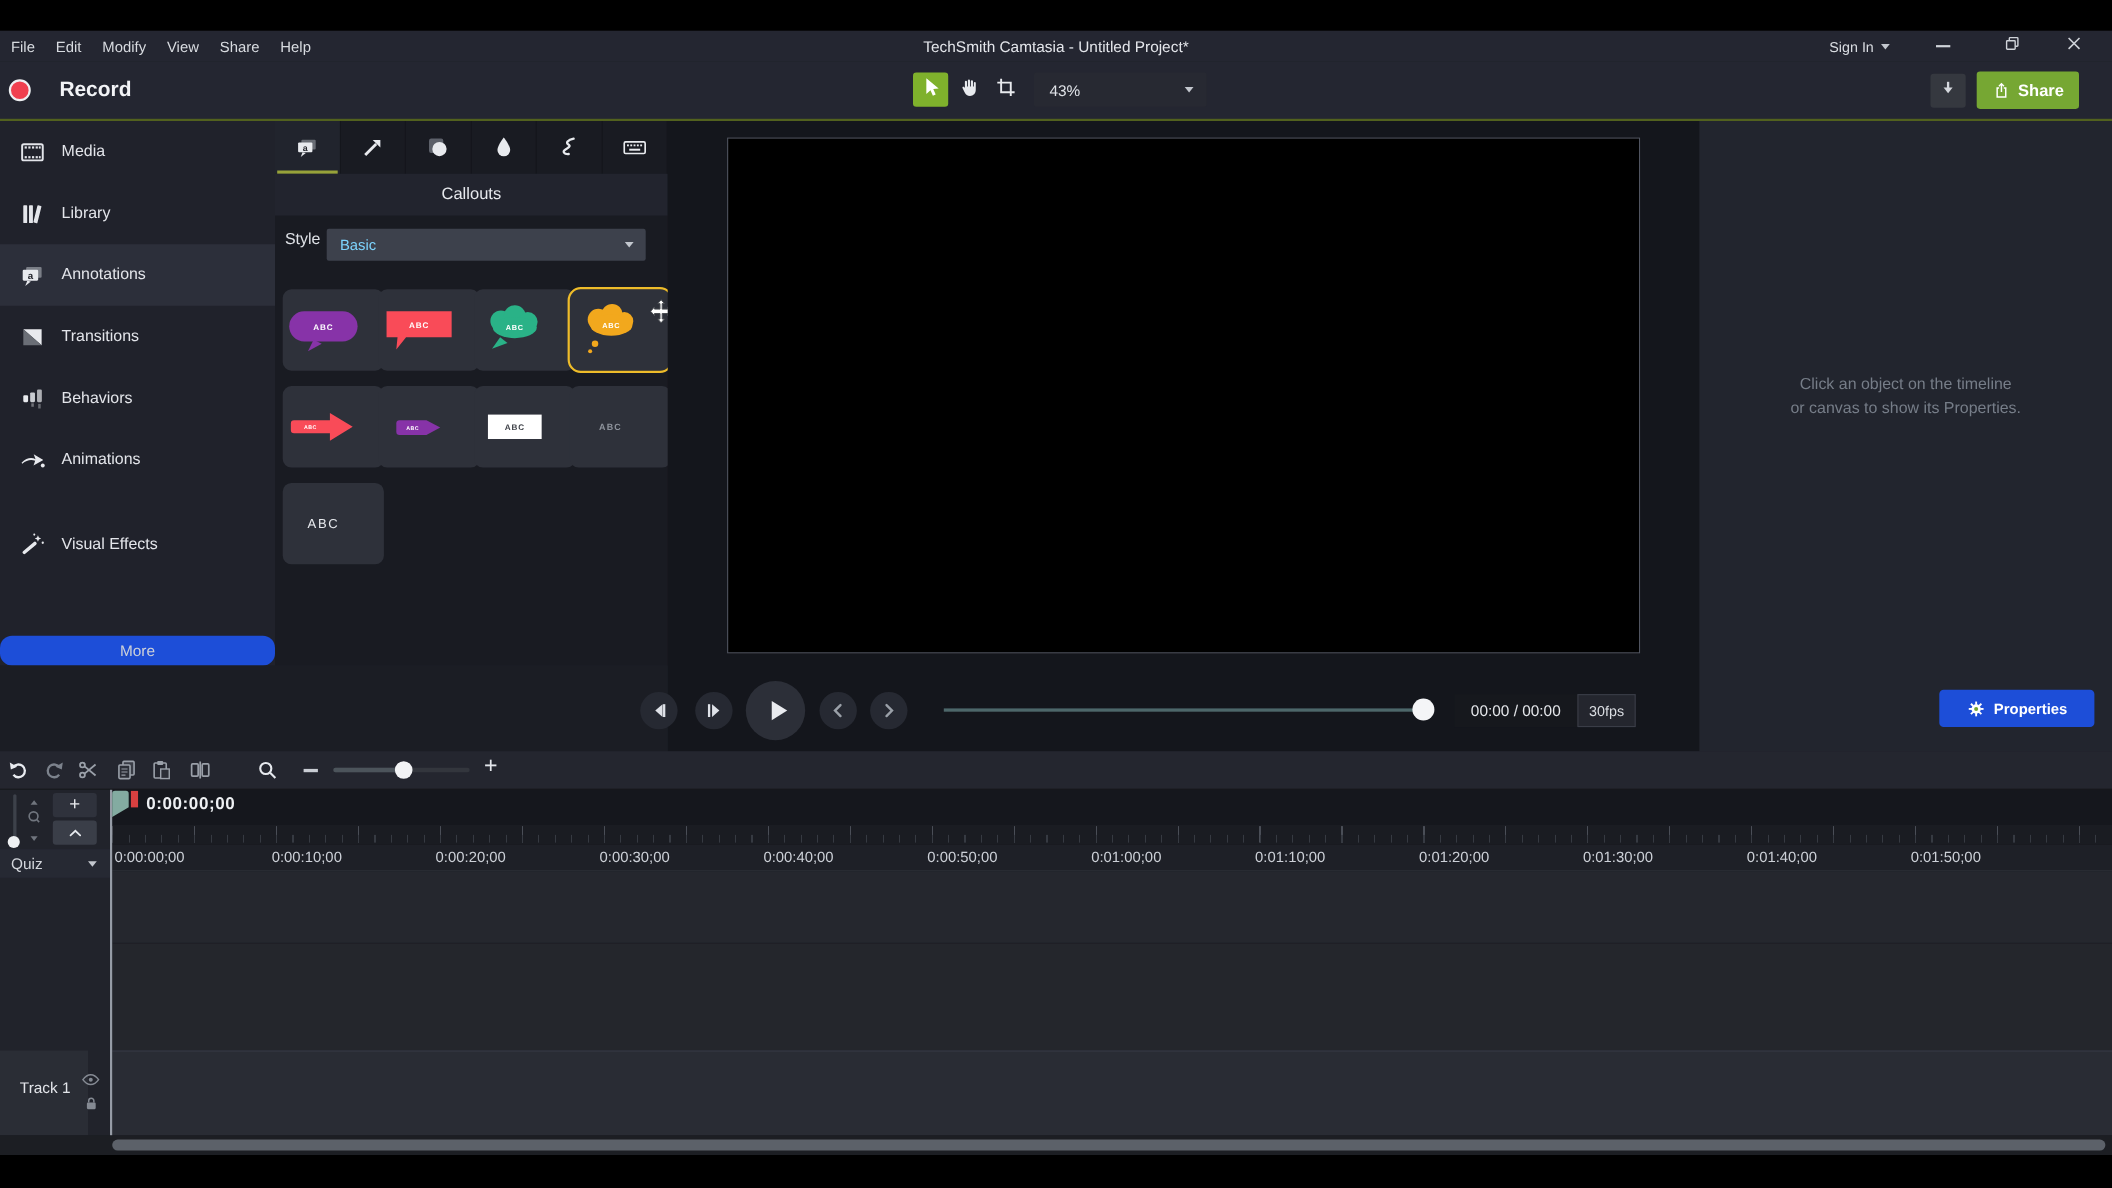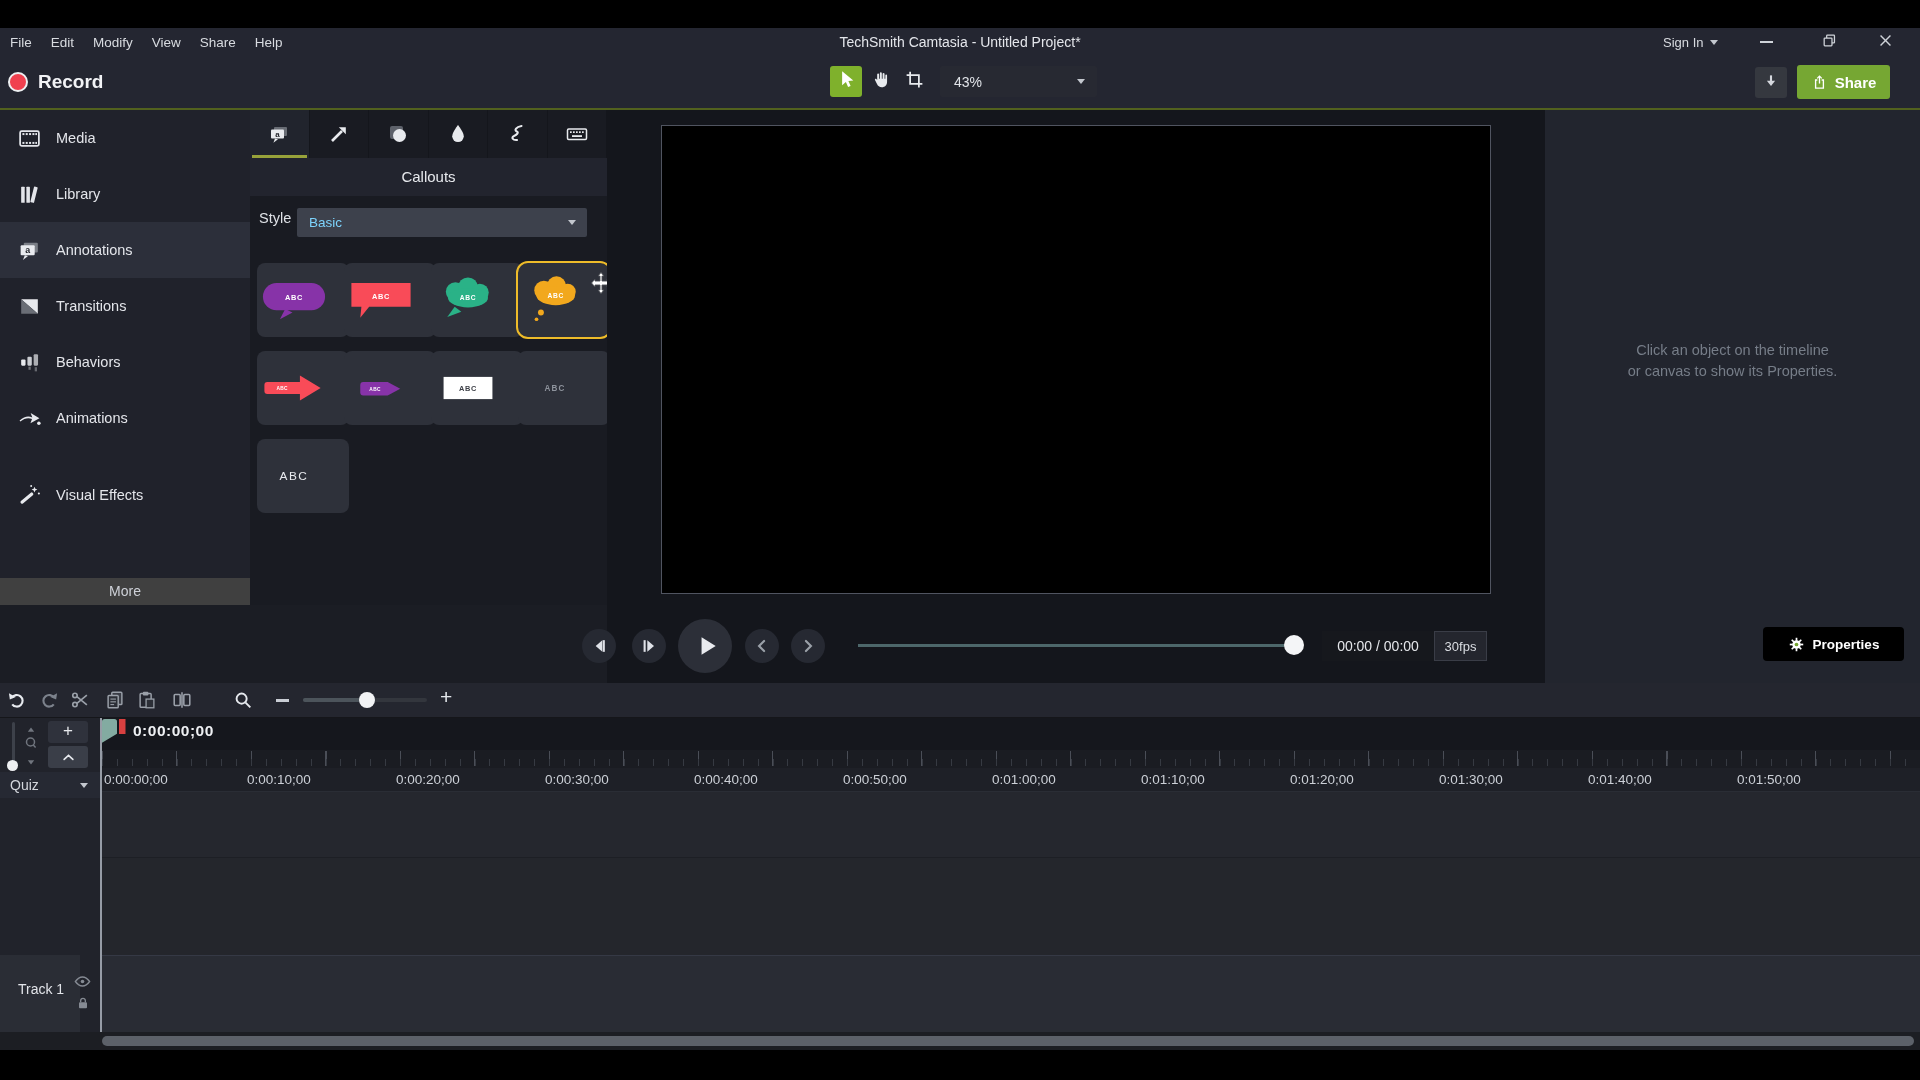--- a/index.html
+++ b/index.html
@@ -12,21 +12,21 @@
   .menu-items { position:absolute; left:10px; top:0; height:28px; display:flex; gap:19px; align-items:center; }
   .menu-item { font-size:13.5px; color:#d8dbe0; cursor:default; }
   .window-title { position:absolute; left:0; right:0; top:0; height:28px; text-align:center; line-height:28px; font-size:14px; color:#e4e6eb; pointer-events:none; }
   .signin { position:absolute; left:1663px; top:0; height:28px; display:flex; align-items:center; gap:7px; font-size:13px; color:#d8dbe0; }
   .caret { width:0; height:0; border-left:4.5px solid transparent; border-right:4.5px solid transparent; border-top:5.5px solid #c3c7ce; }
   .winctl { position:absolute; top:5px; width:18px; height:18px; display:flex; align-items:center; justify-content:center; }
   .min-line { width:13px; height:2px; background:#cfd3d9; }
 
   
   .headerbar { position:absolute; left:0; top:56px; width:1920px; height:54px; background:#242631; border-bottom:2px solid #52611e; z-index:2; }
-  .record-group { position:absolute; left:8px; top:0; height:52px; display:flex; align-items:center; gap:10px; cursor:pointer; }
+  .record-group { position:absolute; left:8px; top:0; height:52px; display:flex; align-items:center; gap:26px; cursor:pointer; }
   .record-dot { width:20px; height:20px; border-radius:50%; background:#f0404f; border:2px solid #eef0f2; }
   .record-label { font-size:19px; font-weight:600; color:#f2f3f6; }
   .tool-btn { position:absolute; top:10px; width:32px; height:31px; border-radius:3px; display:flex; align-items:center; justify-content:center; background:transparent; }
   .tool-btn svg { width:21px; height:21px; }
   .tool-cursor { left:830px; background:#7fb12c; }
   .tool-hand { left:864px; }
   .tool-crop { left:898px; }
   .zoom-dropdown { position:absolute; left:940px; top:10px; width:157px; height:31px; background:#272932; border-radius:2px; display:flex; align-items:center; font-size:14px; color:#e0e3e8; padding-left:14px; }
   .zoom-dropdown .caret { position:absolute; right:12px; }
   .export-btn { position:absolute; left:1755px; top:11px; width:32px; height:31px; background:#35383f; border-radius:3px; display:flex; align-items:center; justify-content:center; }
@@ -35,21 +35,21 @@
   .share-btn svg { width:17px; height:17px; }
 
   
   .sidebar { position:absolute; left:0; top:110px; width:250px; height:495px; background:#20222b; z-index:1; }
   .side-item { position:relative; height:56px; display:flex; align-items:center; cursor:pointer; }
   .side-item.selected { background:#2c2f3a; }
   .side-item.gap { margin-top:21px; }
   .side-ic { position:absolute; left:16px; width:26px; height:26px; display:flex; align-items:center; justify-content:center; }
   .side-ic svg { width:25px; height:25px; }
   .side-label { margin-left:56px; font-size:14.5px; color:#e3e5ea; }
-  .more-bar { position:absolute; left:0; bottom:0; width:250px; height:27px; background:#404040; text-align:center; line-height:27px; font-size:14px; color:#ced1d8; cursor:pointer; }
+  .more-bar { position:absolute; left:0; bottom:0; width:250px; height:27px; background:#1d4ed8; text-align:center; line-height:27px; font-size:14px; color:#ced1d8; cursor:pointer;border-radius:11px; }
 
   
   .anno-panel { position:absolute; left:250px; top:110px; width:357px; height:495px; background:#191b22; z-index:1; }
   .anno-tabs { position:absolute; left:0; top:0; width:357px; height:48px; display:flex; }
   .anno-tab { flex:1; position:relative; display:flex; align-items:center; justify-content:center; border-right:1px solid #14161c; cursor:pointer; }
   .anno-tab svg { width:24px; height:24px; }
   .anno-tab.selected { background:#21242d; }
   .anno-tab.selected::after { content:""; position:absolute; left:2px; right:2px; bottom:0; height:3px; background:#97a23a; }
   .anno-title { position:absolute; left:0; top:48px; width:357px; height:38px; background:#22242e; text-align:center; line-height:38px; font-size:15px; color:#e7e9ed; }
   .style-row { position:absolute; left:0; top:86px; width:357px; height:46px; }
@@ -61,21 +61,21 @@
   .tile svg { width:74px; height:74px; display:block; }
   .tile.selected { outline:2px solid #eebc2a; outline-offset:0; border-radius:10px; }
   .move-cursor { position:absolute; right:-3px; top:8px; width:24px; height:24px; z-index:3; }
   .move-cursor svg { width:24px; height:24px; }
 
   
   .canvas-area { position:absolute; left:607px; top:110px; width:938px; height:573px; background:#14161c; z-index:1; }
   .stage { position:absolute; left:54px; top:15px; width:830px; height:469px; background:#000; border:1px solid #505460; }
   .right-panel { position:absolute; left:1545px; top:110px; width:375px; height:573px; background:#22252e; z-index:1; }
   .placeholder { position:absolute; top:230px; width:100%; text-align:center; font-size:14.5px; line-height:21px; color:#767d88; }
-  .props-btn { position:absolute; left:218px; top:517px; width:141px; height:34px; background:#000000; border-radius:4px; display:flex; align-items:center; justify-content:center; gap:8px; font-size:13.5px; font-weight:700; color:#fff; cursor:pointer; }
+  .props-btn { position:absolute; left:218px; top:517px; width:141px; height:34px; background:#1d4ed8; border-radius:4px; display:flex; align-items:center; justify-content:center; gap:8px; font-size:13.5px; font-weight:700; color:#fff; cursor:pointer; }
   .props-btn svg { width:17px; height:17px; }
   .transport-left { position:absolute; left:0; top:605px; width:607px; height:78px; background:#1b1d24; z-index:1; }
 
   
   .pb { position:absolute; border-radius:50%; display:flex; align-items:center; justify-content:center; z-index:2; cursor:pointer; }
   .pb svg { width:20px; height:20px; }
   .pb-sm { width:34px; height:34px; top:629px; background:#262932; }
   #pb-play { left:678px; top:619px; width:54px; height:54px; background:#2c2f38; }
   #pb-play svg { width:26px; height:26px; margin-left:4px; }
   .pb-slider { position:absolute; left:858px; top:644px; width:440px; height:3px; background:#4d676a; z-index:2; }

